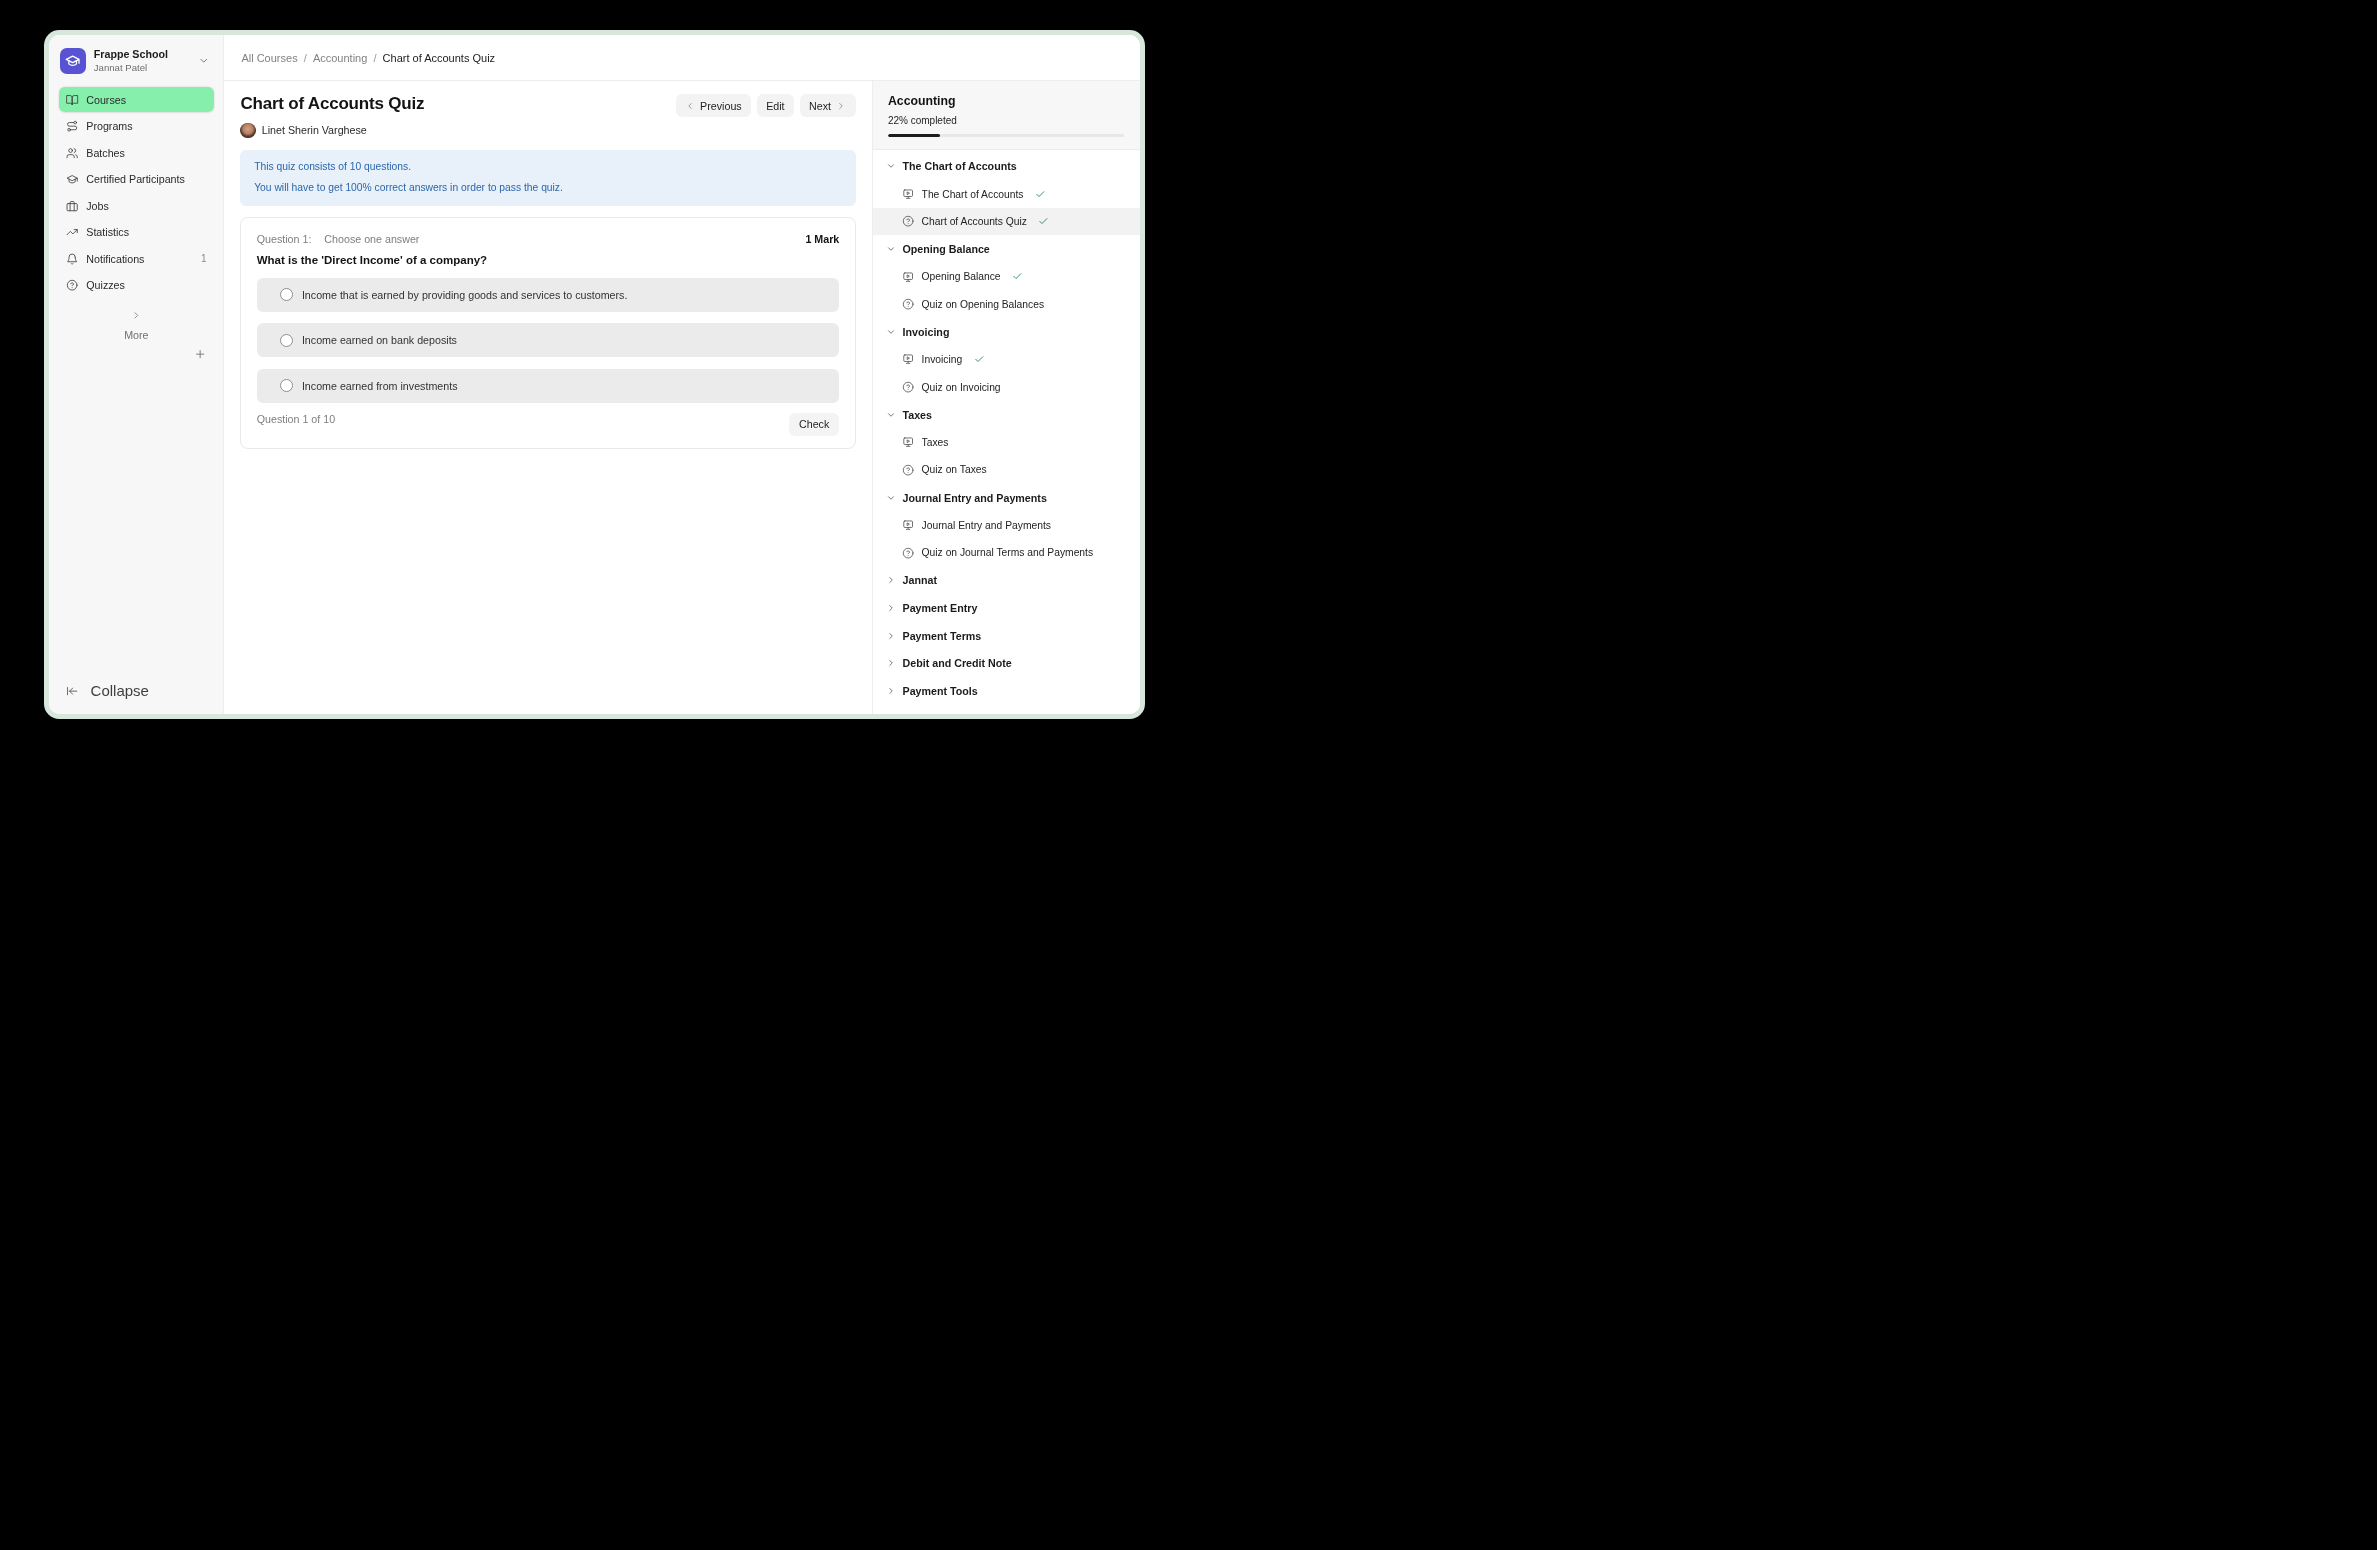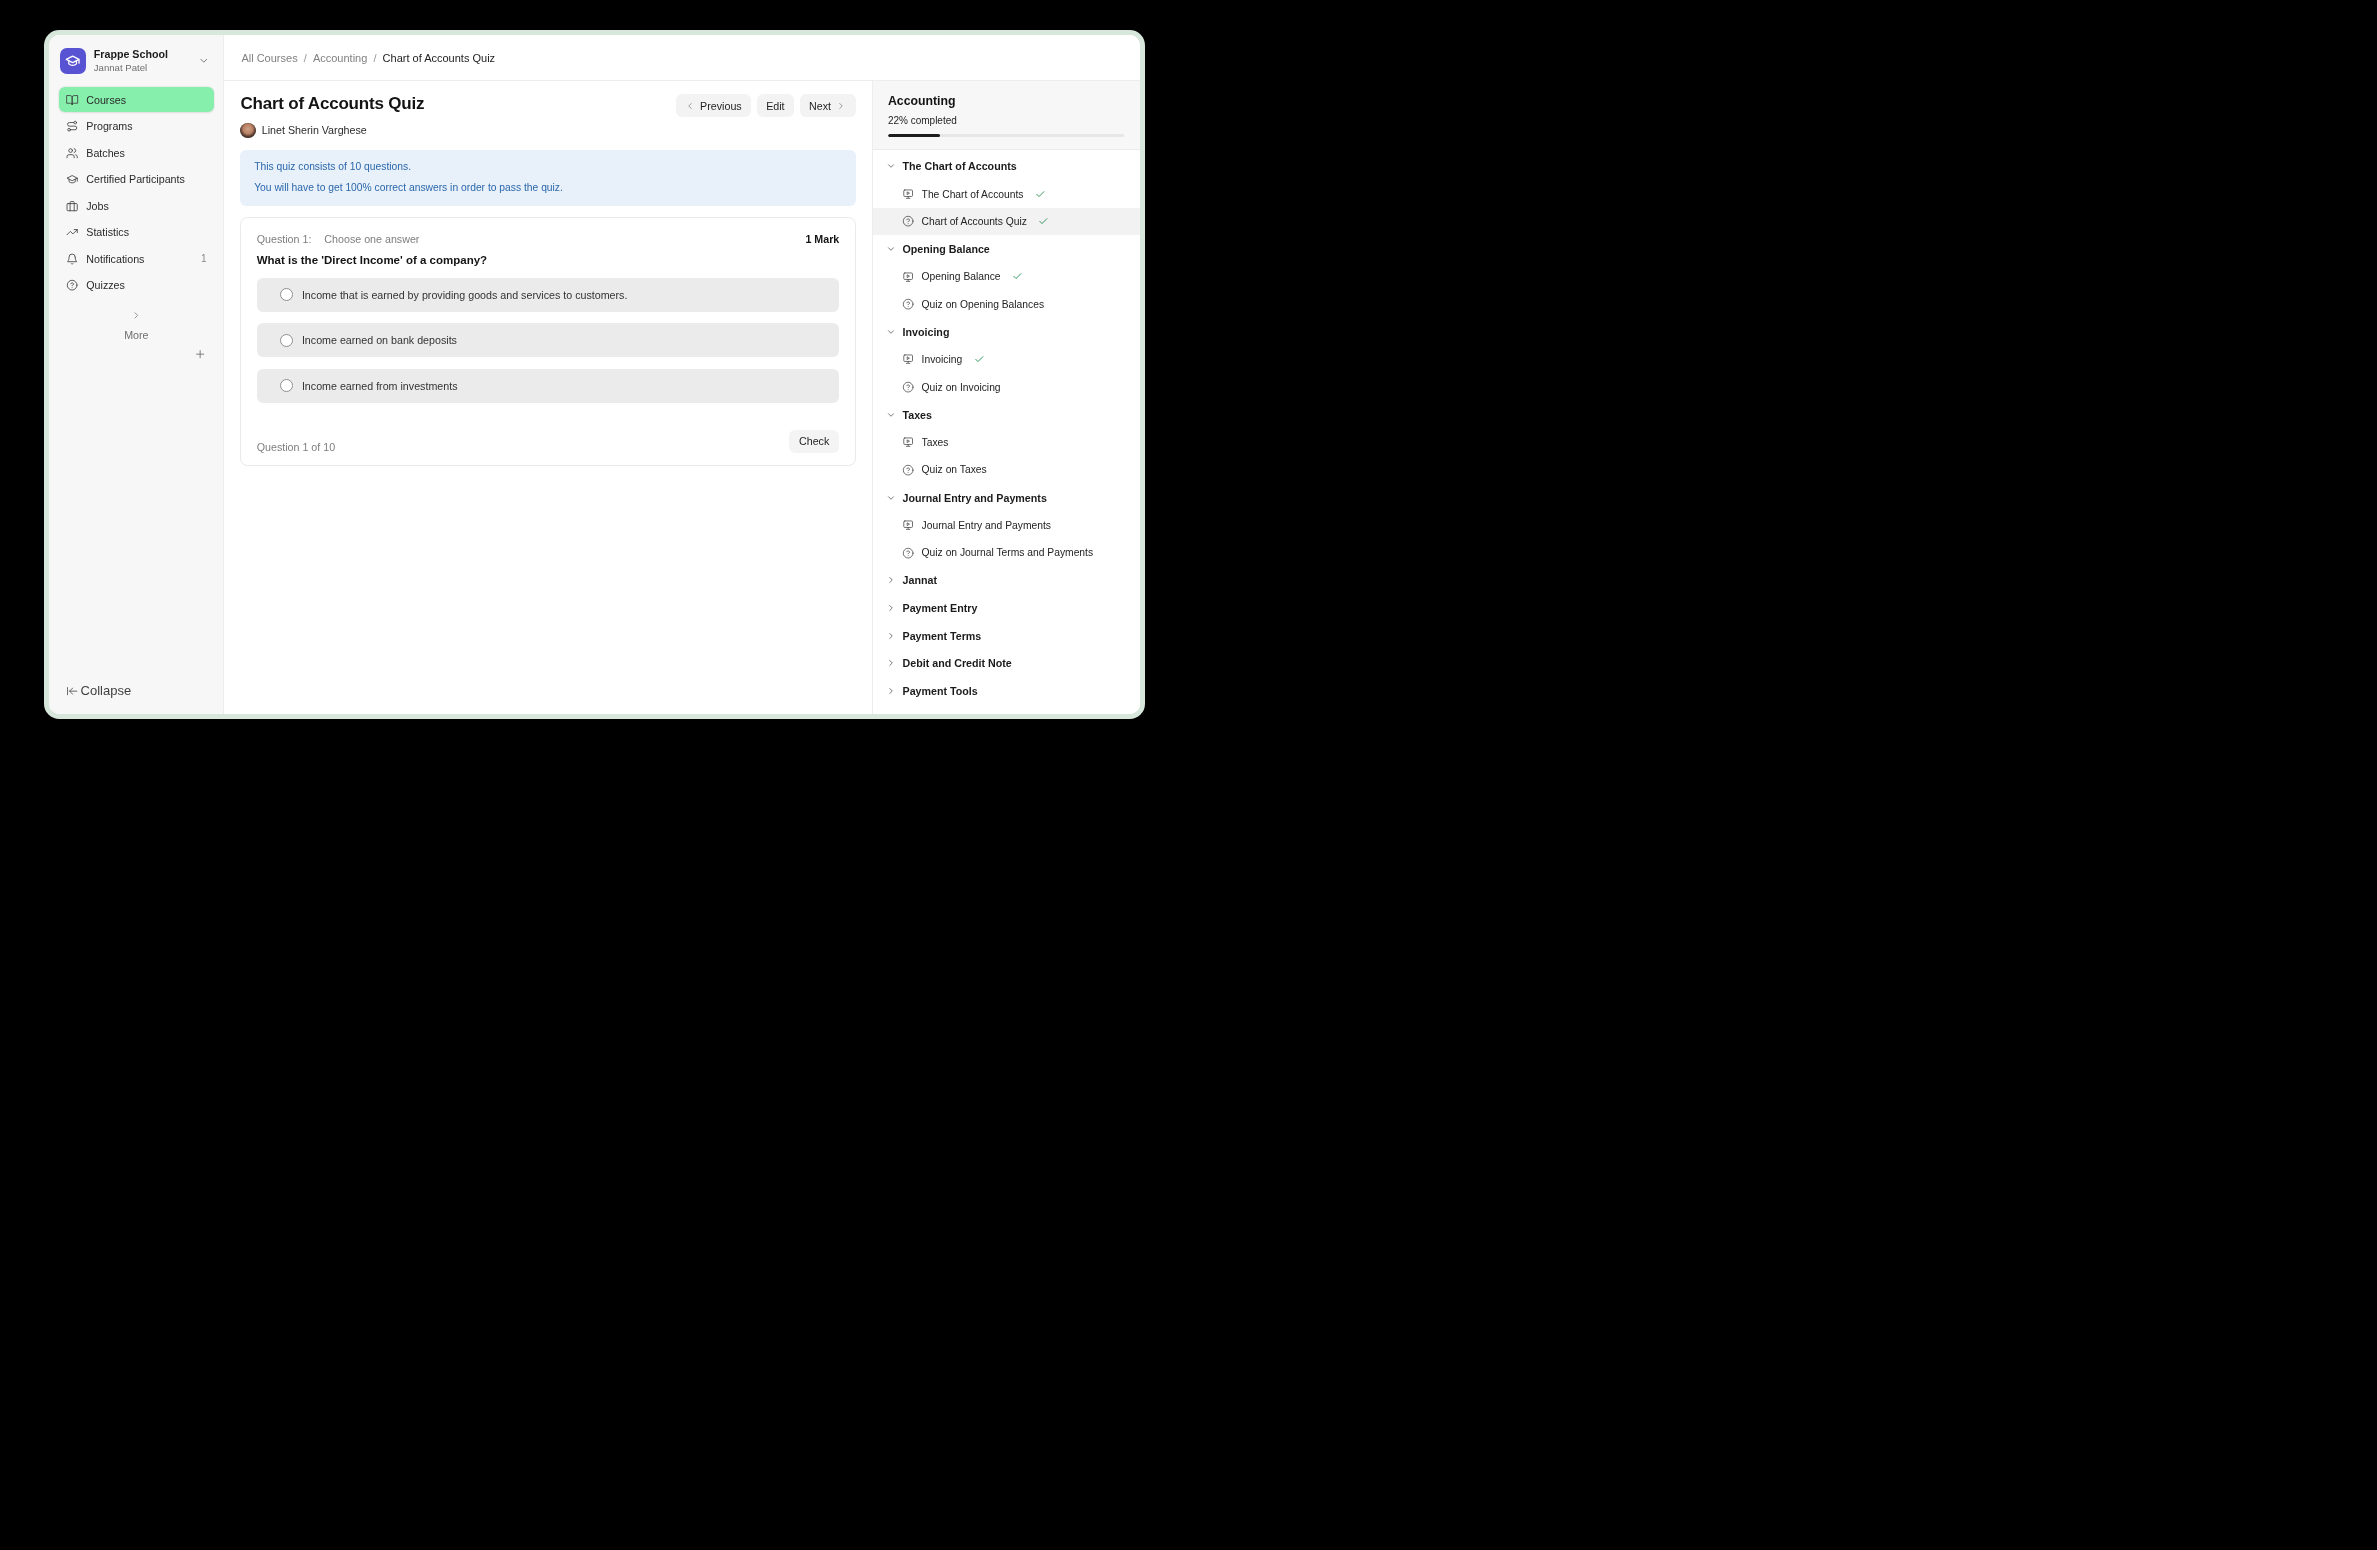--- a/index.html
+++ b/index.html
@@ -65,22 +65,22 @@
   .more-row {
     margin-top: 12.3px; height: 24.5px;
     display: flex; align-items: center; gap: 7.7px;
     padding: 0 7.7px; font-size: 10.7px; color: #707070; cursor: pointer; flex-direction: column;
   }
   .more-row .mchev { display: flex; color: #707070; }
   .more-row .plus { margin-left: auto; display: flex; color: #666; cursor: pointer; }
 
   .collapse-row {
     margin-top: auto; height: 24.5px;
-    display: flex; align-items: center; gap: 2px;
-    padding: 0 7.7px; font-size: 13px; color: #3f3f3f; cursor: pointer;
+    display: flex; align-items: center; gap: 12px;
+    padding: 0 7.7px; font-size: 15px; color: #3f3f3f; cursor: pointer;
   }
   .collapse-row .cicon { display: flex; color: #4a4a4a; }
 
   
   .right-col { flex: 1; display: flex; flex-direction: column; min-width: 0; background: #fff; }
   .topbar {
     height: 46px; min-height: 46px;
     border-bottom: 0.8px solid #ededed;
     display: flex; align-items: center;
     padding: 0 17px;
@@ -134,22 +134,22 @@
     margin-top: 11.5px;
     background: #ebebeb; border-radius: 6.1px;
     height: 34px; display: flex; align-items: center; gap: 9.2px;
     padding: 0 23px; font-size: 10.7px; color: #333; cursor: pointer;
   }
   .radio {
     width: 13px; height: 13px; border-radius: 50%;
     background: #fff; border: 1.1px solid #8f8f8f; flex: none;
   }
   .qfooter {
-    margin-top: 27px;
-    display: flex; align-items: flex-end; justify-content: space-between;
+    margin-top: 10px;
+    display: flex; align-items: flex-start; justify-content: space-between;
     font-size: 10.7px; color: #7e7e7e; gap: 20px;
   }
   .check-btn {
     height: 23px; padding: 0 10px;
     background: #f4f4f4; border: none; border-radius: 6.1px;
     font-size: 10.7px; color: #1f1f1f; font-family: inherit; cursor: pointer;
   }
 
   
   .outline {

